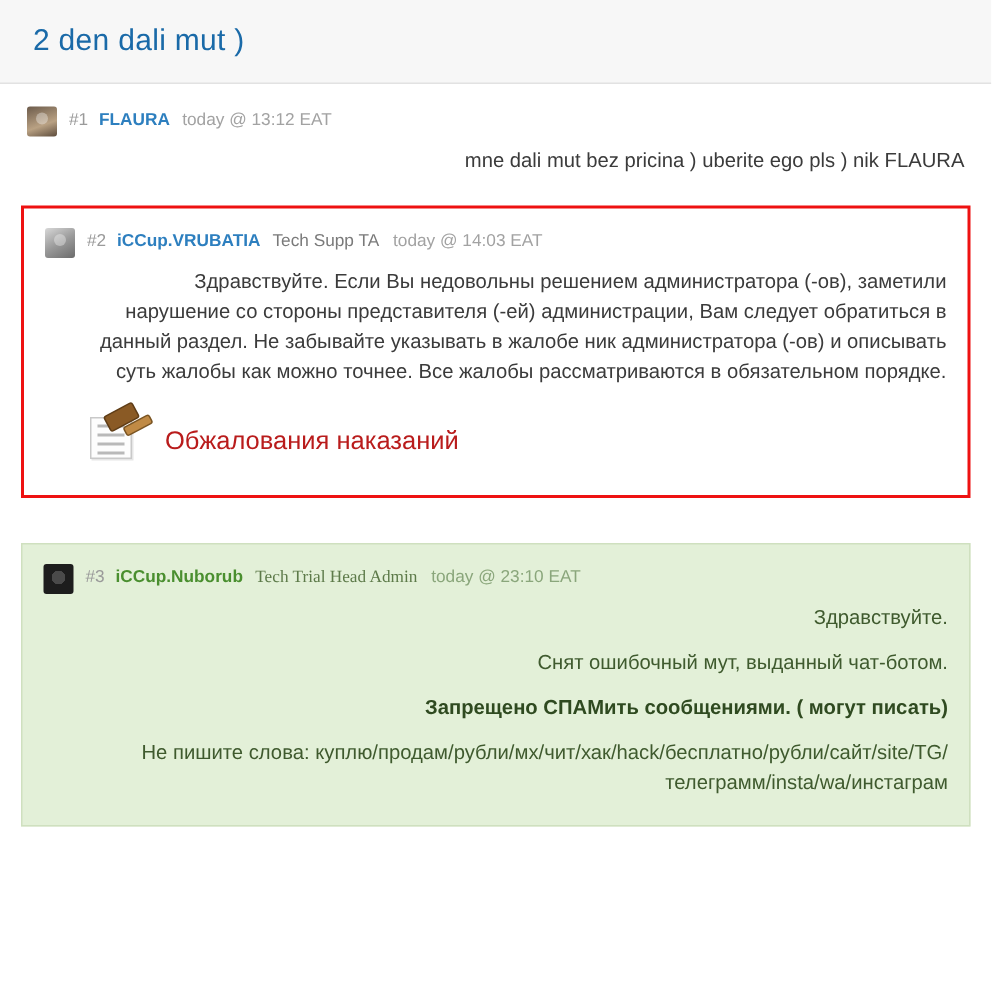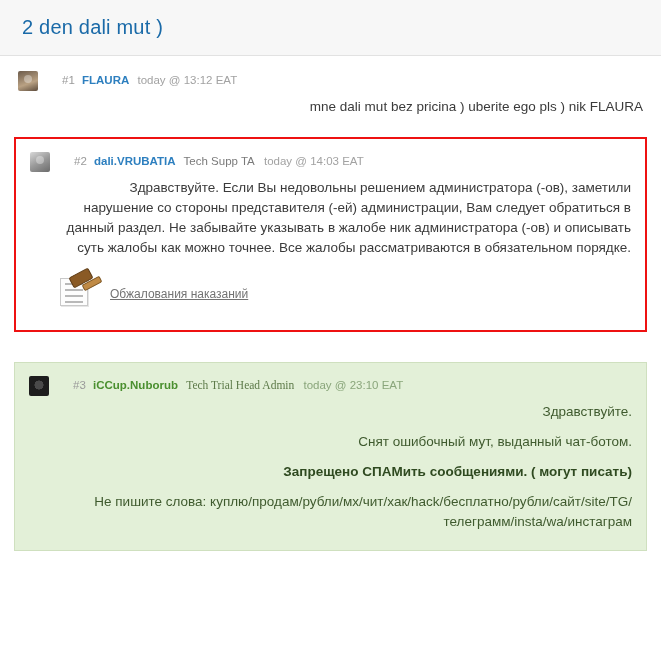--- a/index.html
+++ b/index.html
@@ -33,21 +33,21 @@
   .posts {
     padding: 0;
   }
   .post {
     padding: 14px 18px 10px 18px;
     box-sizing: border-box;
   }
   .post-head {
     display: flex;
     align-items: flex-start;
-    gap: 24px;
+    gap: 8px;
     text-align: center;
   }
   .avatar {
     width: 20px;
     height: 20px;
     flex: 0 0 20px;
     border-radius: 2px;
     background: #8d7f6e;
     position: relative;
     overflow: hidden;
@@ -135,23 +135,22 @@
   .gavel .handle {
     position: absolute;
     left: 24px; top: 8px;
     width: 18px; height: 5px;
     background: #c08a45;
     border: 1px solid #7a5422;
     border-radius: 2px;
     transform: rotate(-28deg);
   }
   .attach-label {
-    color: #737373;
-    font-size: 12px;
-    text-decoration: underline;
+    color: #b91c1c;
+    font-size: 17px;
     align-self: flex-end;
     padding-bottom: 2px;
   }
 
   
   .post.greenbox {
     background: #e3f0d8;
     border: 1px solid #cfe0bf;
     margin: 30px 14px 0 14px;
     padding: 12px 14px 18px 14px;
@@ -191,21 +190,21 @@
       </div>
     </div>
 
     <div class="post highlighted">
       <div class="post-head">
         <div class="avatar a2">
             <span class="dot"></span>
           </div>
         <div class="meta-line">
           <span class="post-num">#2</span>
-          <span class="author">dali.VRUBATIA</span>
+          <span class="author">iCCup.VRUBATIA</span>
           <span class="rank">Tech Supp TA</span>
           <span class="timestamp">today @ 14:03 EAT</span>
         </div>
       </div>
       <div class="post-body">
         <p>Здравствуйте. Если Вы недовольны решением администратора (-ов), заметили нарушение со стороны представителя (-ей) администрации, Вам следует обратиться в данный раздел. Не забывайте указывать в жалобе ник администратора (-ов) и описывать суть жалобы как можно точнее. Все жалобы рассматриваются в обязательном порядке.</p>
         <div class="attach-link">
           <span class="gavel">
             <span class="paper">
                 <i></i>

